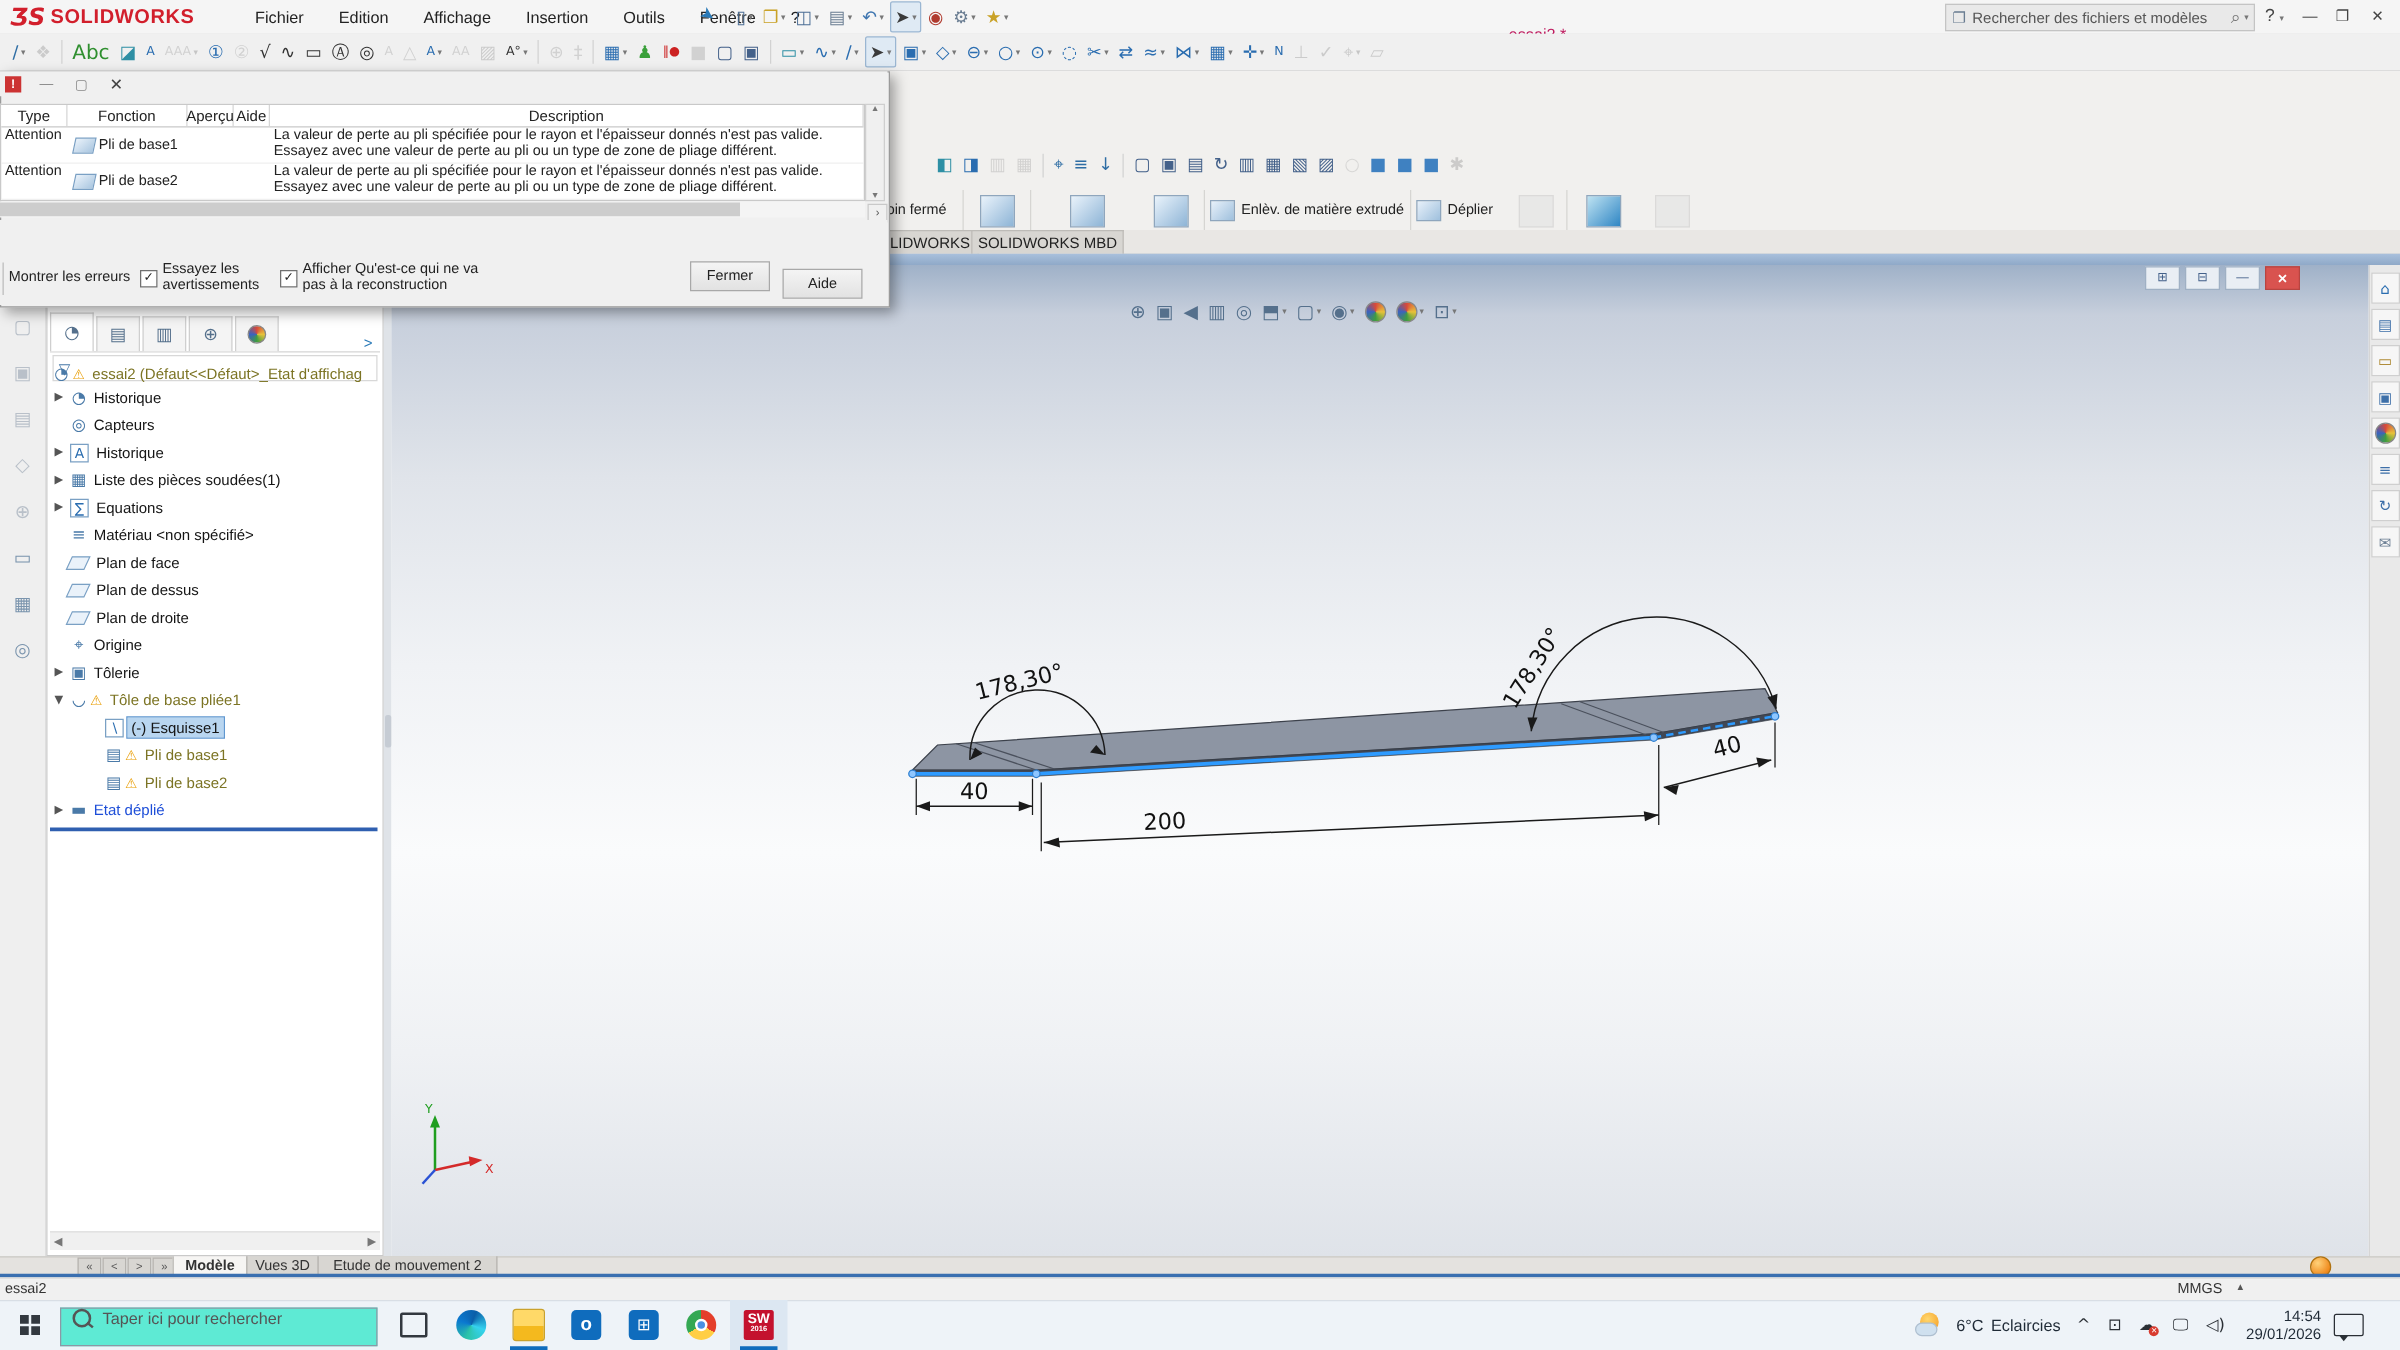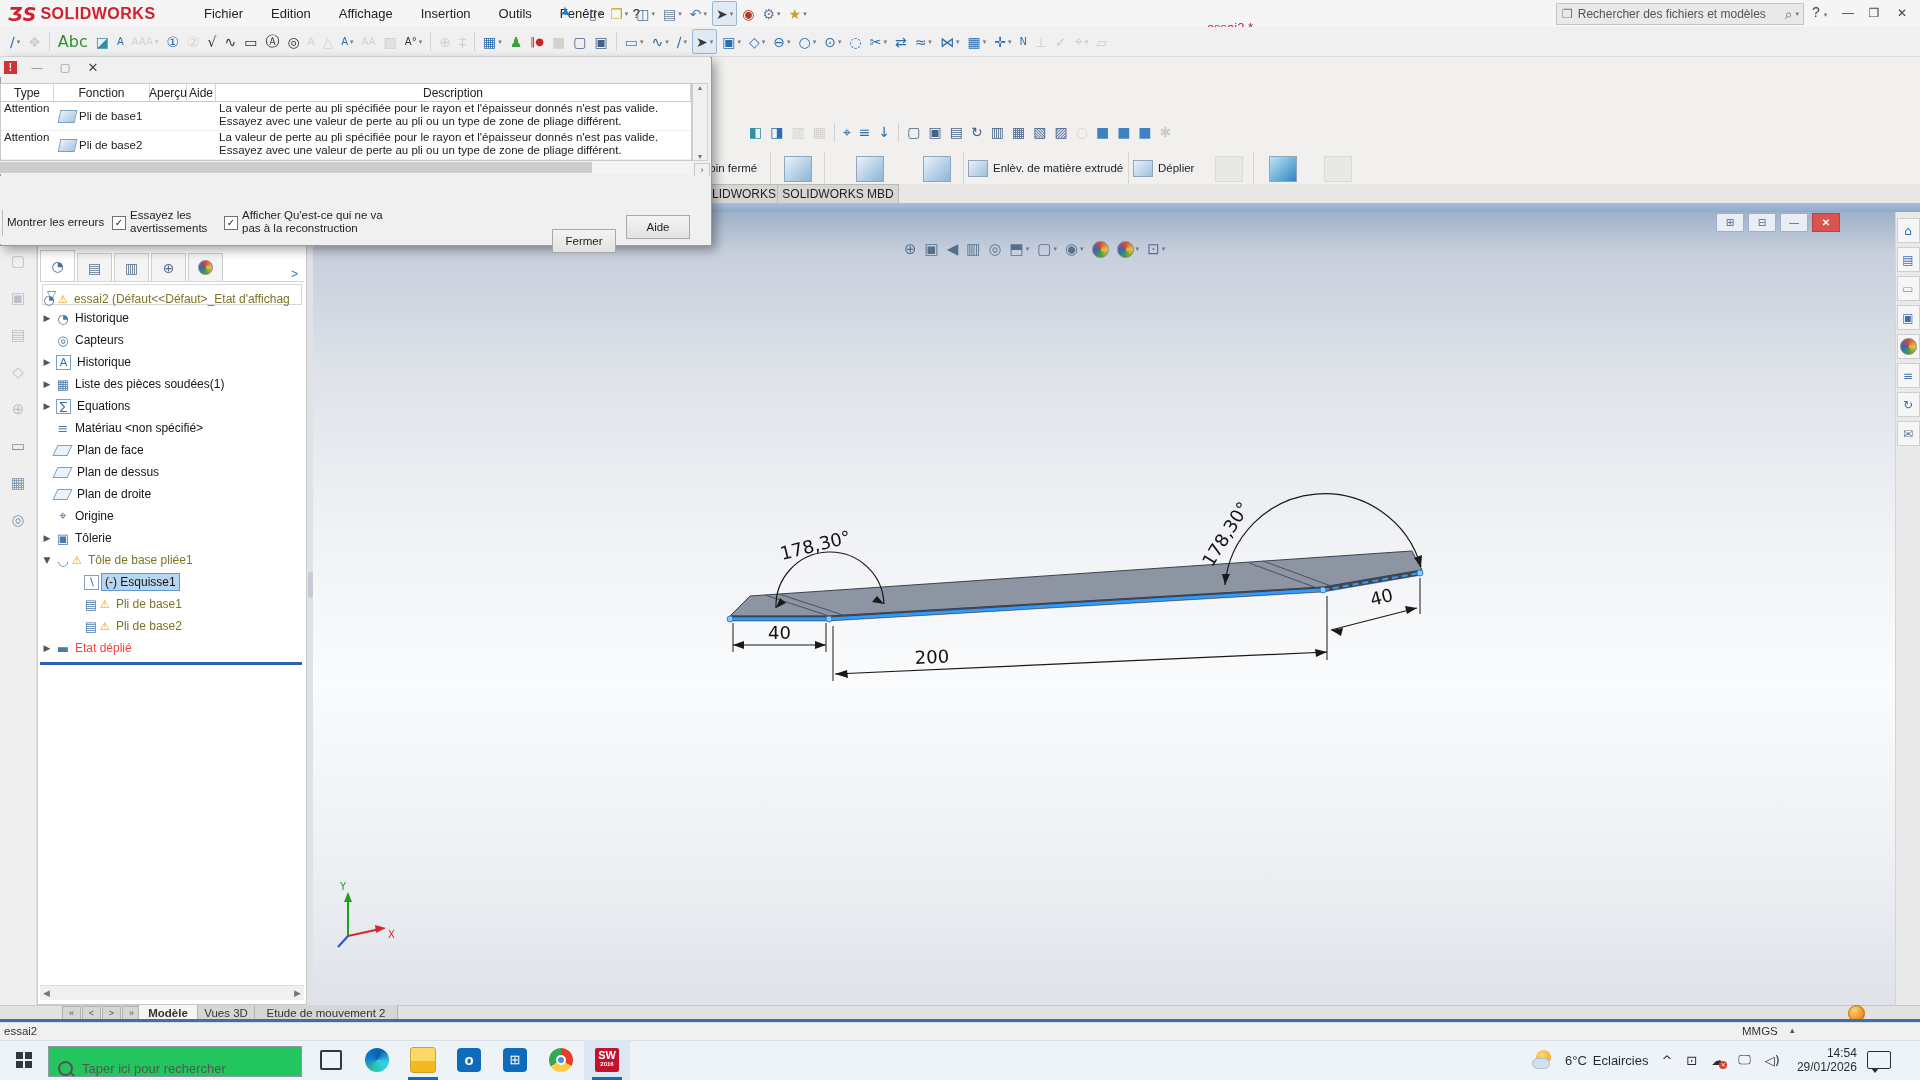--- a/index.html
+++ b/index.html
@@ -73,21 +73,21 @@
   #treefilter{left:42px;top:284px;width:258px;height:19px;border:1px solid #d8d8d8;display:flex;align-items:center;background:#fff;}
   #treefilter .fun{color:#4a7aa8;font-size:12px;margin:0 4px;}
   #treerows{left:40px;top:307px;width:264px;}
   .trow{height:22px;display:flex;align-items:center;font-size:12px;color:#151515;white-space:nowrap;}
   .arr{width:14px;font-size:9px;color:#555;text-align:center;flex:0 0 auto;}
   .ticn{width:18px;font-size:13px;color:#4a7aa8;text-align:center;flex:0 0 auto;font-family:"DejaVu Sans",sans-serif;}
   .ticn.bx{font-size:11px;border:1px solid #7aa0c4;width:13px;height:13px;line-height:13px;margin:0 3px 0 2px;color:#2a6db0;}
   .plane{width:13px;height:9px;border:1px solid #7aa0c4;background:#eaf2fa;transform:skewX(-25deg);display:inline-block;margin:0 4px 0 1px;flex:0 0 auto;}
   .warnb{color:#e89c00;font-size:11px;margin-right:3px;flex:0 0 auto;}
   .olive{color:#7c7424;}
-  .grayed{color:#ef4444;text-align:center;}
+  .grayed{color:#1d4ed8;text-align:center;}
   .lbl{padding:1px 3px;}
   .selrow .lbl{background:#b9d6f0;outline:1px solid #5f97d0;}
   #rollback{left:40px;top:662px;width:262px;height:3px;background:#2f5fb0;}
   #treehscroll{left:40px;top:985px;width:264px;height:15px;background:#f0f0f0;border-top:1px solid #ddd;display:flex;justify-content:space-between;align-items:center;font-size:9px;color:#777;padding:0 3px;box-sizing:border-box;}
   #splitter{left:307px;top:212px;width:6px;height:793px;background:#dfe3e8;}
   #splitgrip{left:308px;top:572px;width:5px;height:26px;background:#c6ccd4;border-radius:2px;}
 
   
   #rightrail{left:1895px;top:212px;width:25px;height:793px;background:#e9e9e9;border-left:1px solid #d5d5d5;display:flex;flex-direction:column;align-items:center;padding-top:4px;box-sizing:border-box;}
   #rightrail .icn{width:21px;height:23px;margin:2px 0;border:1px solid #cfcfcf;background:#f6f6f6;justify-content:center;font-size:12px;color:#3d6fa8;padding:0;}
@@ -125,21 +125,21 @@
   .btab{position:absolute;top:1005px;height:16px;display:flex;align-items:center;justify-content:center;font-size:11.5px;border:1px solid #b5b3af;border-top:none;background:#d8d6d2;color:#333;}
   .btab.act{background:#f6f5f3;font-weight:bold;}
   #botline{left:0;top:1019px;width:1920px;height:3px;background:#3a6fb0;}
   #statusbar{left:0;top:1022px;width:1920px;height:18px;background:#f0f0f0;border-top:1px solid #dadada;font-size:11.5px;color:#333;}
   #resball{left:1848px;top:1005px;width:15px;height:15px;border-radius:50%;background:radial-gradient(circle at 35% 30%,#ffd27a,#f08a1d 70%,#c96a10);border:1px solid #b0720f;}
 
   #taskbar{left:0;top:1040px;width:1920px;height:40px;background:#eef3f8;border-top:1px solid #d8dee5;}
   #startbtn{left:0;top:1040px;width:48px;height:40px;display:flex;align-items:center;justify-content:center;}
   .winlogo{width:16px;height:16px;display:grid;grid-template-columns:7px 7px;grid-template-rows:7px 7px;gap:2px;}
   .winlogo div{background:#32383f;}
-  #tbsearch{left:48px;top:1046px;width:252px;height:29px;background:#22c55e;border:1px solid #8b98a5;display:flex;align-items:flex-end;font-size:13px;color:#555;}
+  #tbsearch{left:48px;top:1046px;width:252px;height:29px;background:#5eead4;border:1px solid #8b98a5;display:flex;align-items:flex-start;font-size:13px;color:#555;}
   #tbsearch .mag{margin:0 9px;width:11px;height:11px;border:2px solid #555;border-radius:50%;position:relative;flex:0 0 auto;}
   #tbsearch .mag::after{content:"";position:absolute;left:9px;top:10px;width:6px;height:2px;background:#555;transform:rotate(40deg);}
   #apps{left:308px;top:1040px;display:flex;}
   .appslot{width:46px;height:40px;display:flex;align-items:center;justify-content:center;position:relative;}
   .appslot.hl{background:#dce7f2;}
   .appslot .ul{position:absolute;left:8px;bottom:0;width:30px;height:3px;background:#0f6cbd;}
   .ai{width:24px;height:24px;border-radius:4px;}
   .ai.taskview{background:transparent;border:2px solid #32383f;border-radius:2px;width:18px;height:16px;}
   .ai.edge{border-radius:50%;background:conic-gradient(from 200deg,#2cc3a8,#0b79d0,#0a5ea8,#35d2ef,#2cc3a8);}
   .ai.explorer{background:linear-gradient(180deg,#ffd968 55%,#f4b91e 55%);border:1px solid #caa22c;border-radius:3px;}
@@ -882,21 +882,21 @@
   <div class="chk" style="left:112px;top:40px;">✓</div>
   <div class="abs" style="left:130px;top:33px;line-height:13px;">
     <div>Essayez les</div>
       <div>avertissements</div>
   </div>
   <div class="chk" style="left:224px;top:40px;">✓</div>
   <div class="abs" style="left:242px;top:33px;line-height:13px;">
     <div>Afficher Qu'est-ce qui ne va</div>
       <div>pas à la reconstruction</div>
   </div>
-  <div class="dbtn2" style="left:552px;top:53px;">Fermer</div>
+  <div class="dbtn2" style="left:552px;top:33px;">Fermer</div>
   <div class="dbtn2" style="left:626px;top:39px;">Aide</div>
 </div>
 
 <div id="bottabs" class="abs"></div>
 <div id="botnav" class="abs">
     <div class="nbtn">«</div>
     <div class="nbtn">&lt;</div>
     <div class="nbtn">&gt;</div>
     <div class="nbtn">»</div>
   </div>

